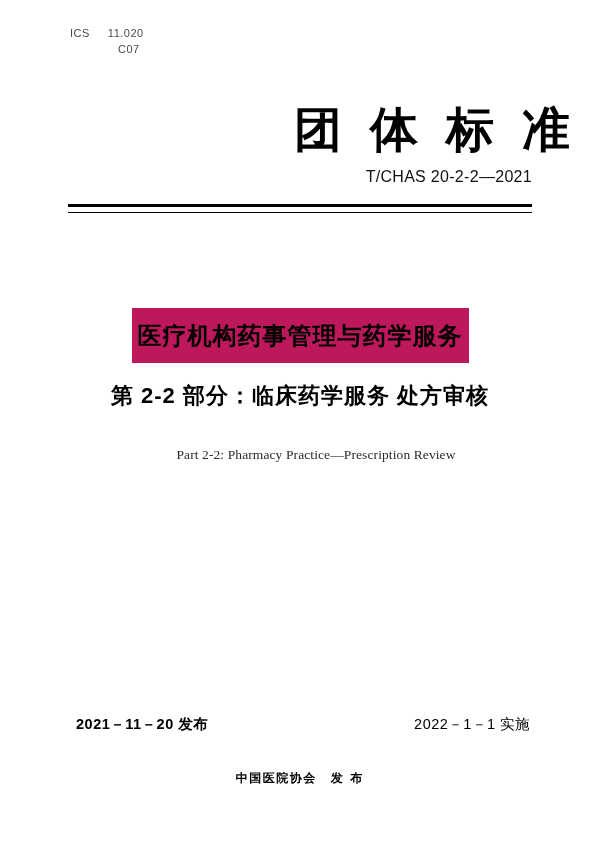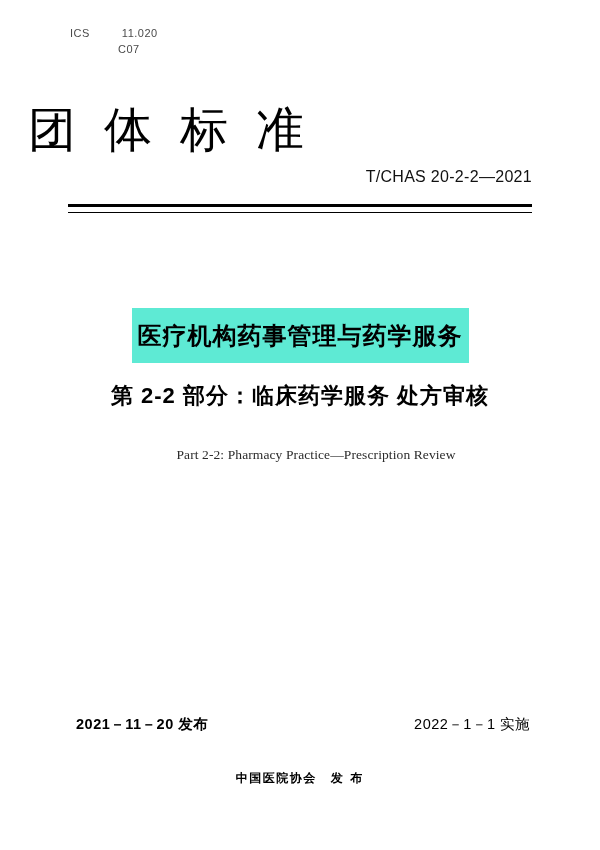--- a/index.html
+++ b/index.html
@@ -29,38 +29,38 @@
     top: 26px;
     line-height: 1.45;
   }
   .ics-line {
     font-size: 11px;
     letter-spacing: 0.5px;
     color: #4a4a4a;
     white-space: pre;
   }
   .ics-line .ics-num {
-    margin-left: 32px;
+    margin-left: 18px;
   }
   .ics-second {
     font-size: 11px;
     color: #4a4a4a;
     letter-spacing: 0.5px;
     margin-left: 48px;
   }
 
   
   .big-title {
     position: absolute;
     left: 0;
     right: 2px;
     top: 98px;
-    text-align: left;
+    text-align: right;
     font-family: "Liberation Sans", sans-serif;
-    font-weight: normal;
+    font-weight: bold;
     font-size: 48px;
     letter-spacing: 28px;
     text-indent: 28px;
     color: #000;
   }
 
   
   .std-no {
     position: absolute;
     right: 68px;
@@ -90,21 +90,21 @@
 
   
   .doc-title {
     position: absolute;
     left: 0;
     right: 0;
     top: 320px;
     text-align: center;
   }
   .doc-title .hl {
-    background: #5eead4;
+    background: #be185d;
     font-size: 24px;
     font-weight: bold;
     letter-spacing: 1px;
     padding: 14px 6px;
     color: #000;
   }
   .doc-subtitle {
     position: absolute;
     left: 0;
     right: 0;

